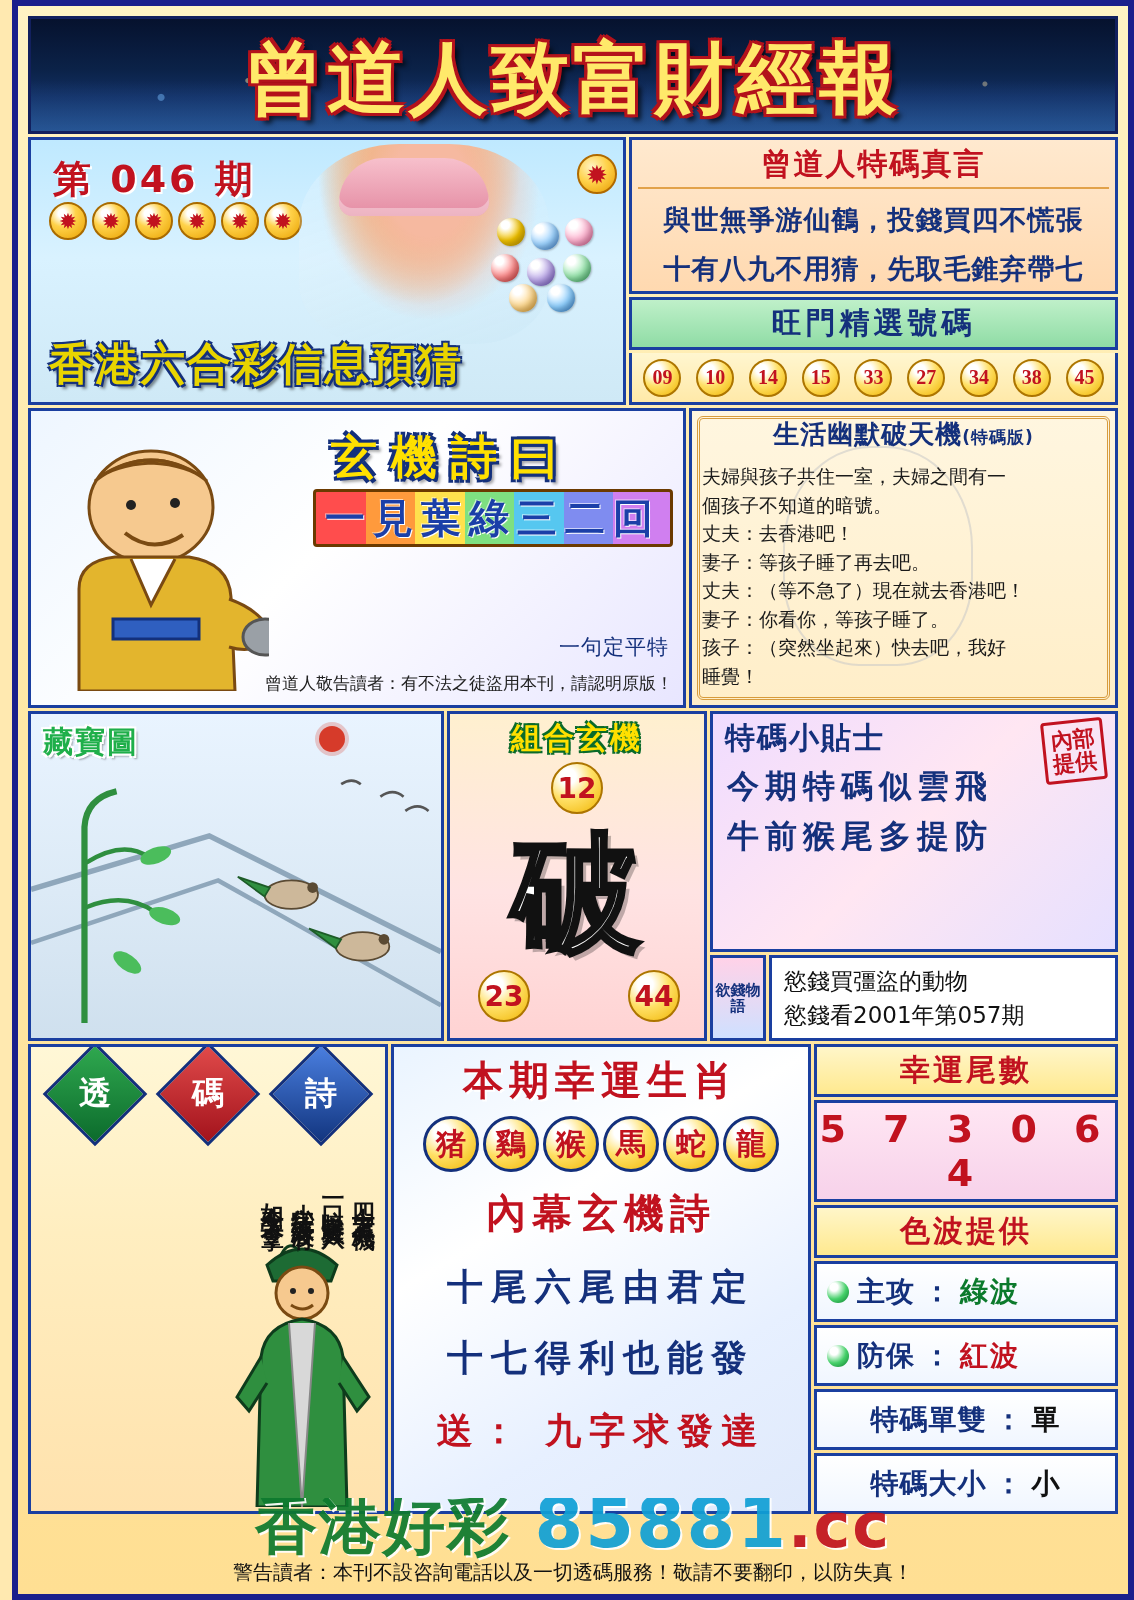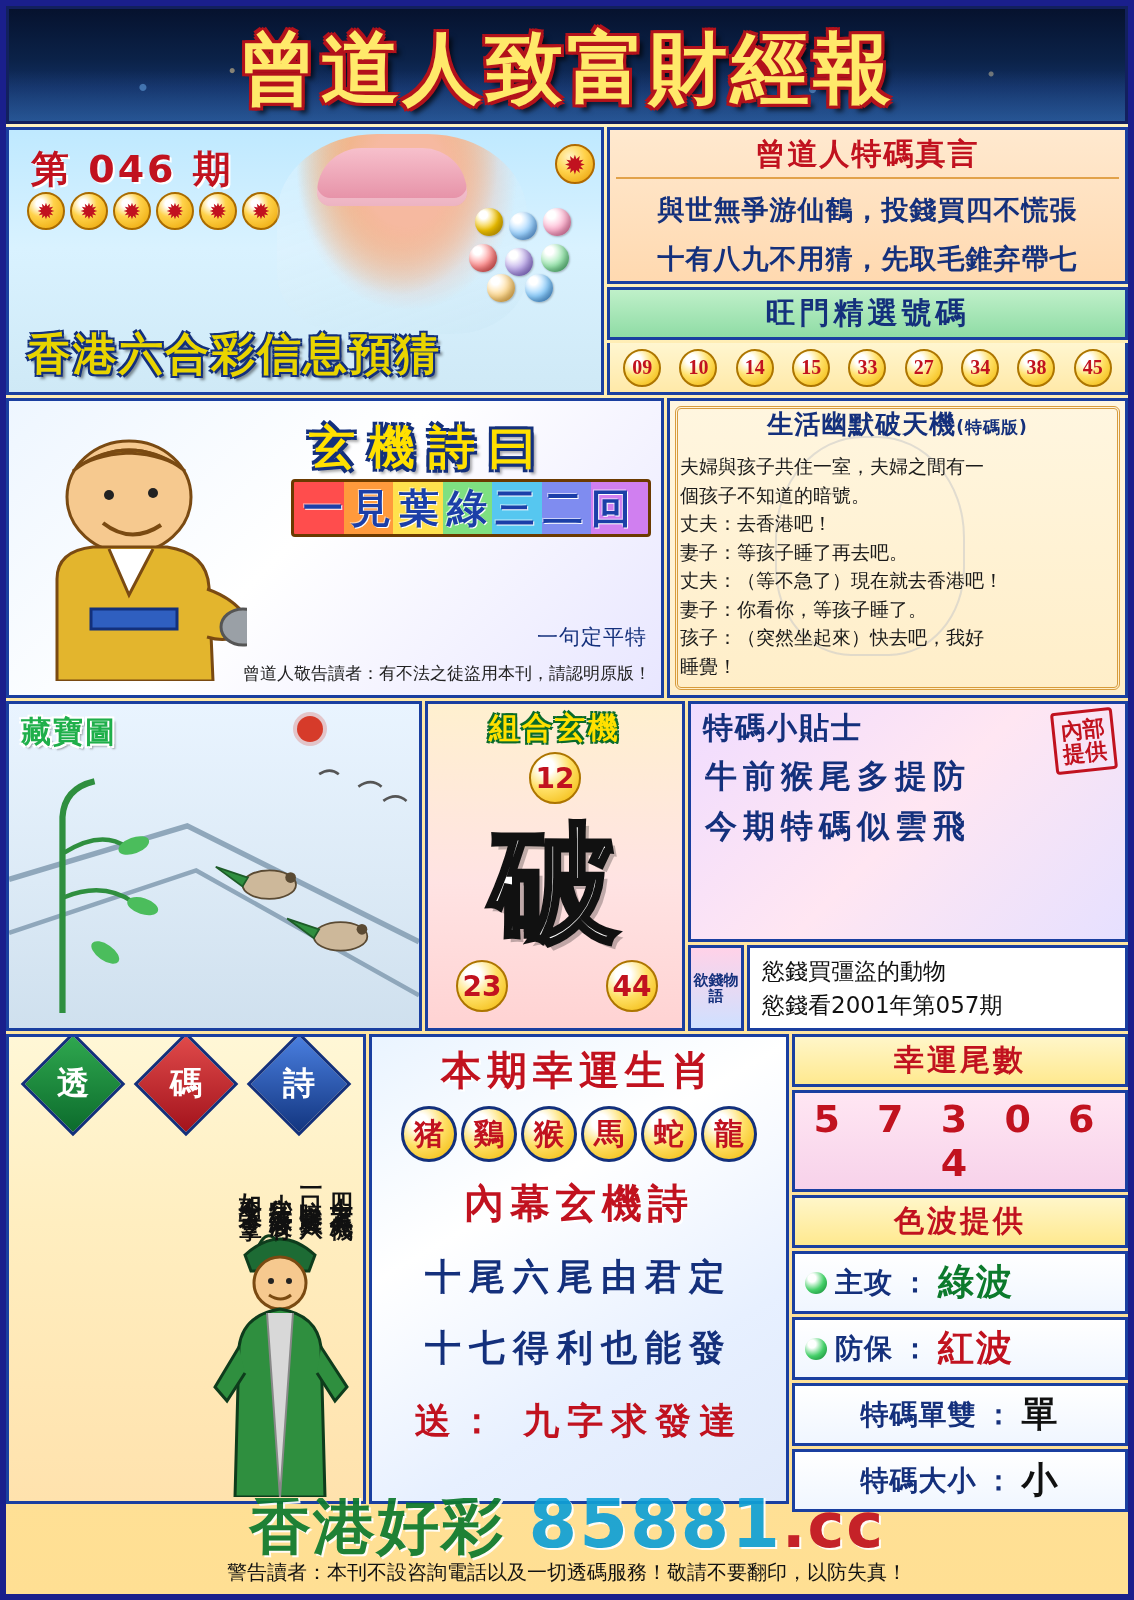--- a/index.html
+++ b/index.html
@@ -8,21 +8,22 @@
     width:1134px; height:1600px;
     font-family:"DejaVu Sans", sans-serif;
     background:#ffe9b0;
     position:relative;
     overflow:hidden;
   }
   .page {
     position:absolute; inset:0;
     background:linear-gradient(180deg,#fff3c4 0%, #ffe9a8 40%, #ffdf93 100%);
     border:6px solid #1a1f8c;
-    padding:0;
+    padding:10px;
+    margin-left:12px;
   }
   
   .masthead {
     height:118px;
     background:linear-gradient(180deg,#06122e 0%, #0b2248 45%, #122f63 70%, #1b4278 100%);
     border:3px solid #12205e;
     position:relative;
     overflow:hidden;
   }
   .masthead .cityglow {
@@ -359,21 +360,21 @@
     text-align:center; font-size:30px; font-weight:bold; color:#c1121f;
     letter-spacing:3px; padding:3px 0;
   }
   .rc-row {
     border:3px solid #1a3fa0; background:linear-gradient(180deg,#ffffff,#f0f6ff);
     display:flex; align-items:center; gap:8px; padding:4px 10px; flex:1;
   }
   .rc-dot { width:22px; height:22px; border-radius:50%; flex:none; }
   .rc-dot.green { background:radial-gradient(circle at 32% 28%, #ffffff 0 18%, #46d06a 55%, #0c7a2c); }
   .rc-label { font-size:28px; font-weight:bold; color:#14307c; letter-spacing:1px; }
-  .rc-val { font-size:36px; font-weight:bold; letter-spacing:2px; }
+  .rc-val { font-size:28px; font-weight:bold; letter-spacing:2px; }
   .rc-val.green { color:#0c7a2c; }
   .rc-val.red { color:#c1121f; }
   .rc-val.dark { color:#111; }
   .rc-row.plain { justify-content:center; }
   
   .footer {
     position:absolute; left:4px; right:4px; bottom:4px; height:92px;
     overflow:hidden;
   }
   .footer-note {
@@ -524,22 +525,22 @@
       <div class="combo-title">組合玄機</div>
       <div class="combo-ball cb-top">12</div>
       <div class="combo-word">破</div>
       <div class="combo-ball cb-left">23</div>
       <div class="combo-ball cb-right">44</div>
     </div>
 
     <div class="right-mid">
       <div class="tips-box">
         <div class="tips-title">特碼小貼士</div>
+        <div class="tips-line">今期特碼似雲飛</div>
         <div class="tips-line">牛前猴尾多提防</div>
-        <div class="tips-line">今期特碼似雲飛</div>
         <div class="stamp">內部提供</div>
       </div>
       <div class="desire-row">
         <div class="desire-tag">欲錢物語</div>
         <div class="desire-text">
           <div>慾錢買彊盜的動物</div>
           <div>慾錢看2001年第057期</div>
         </div>
       </div>
     </div>

